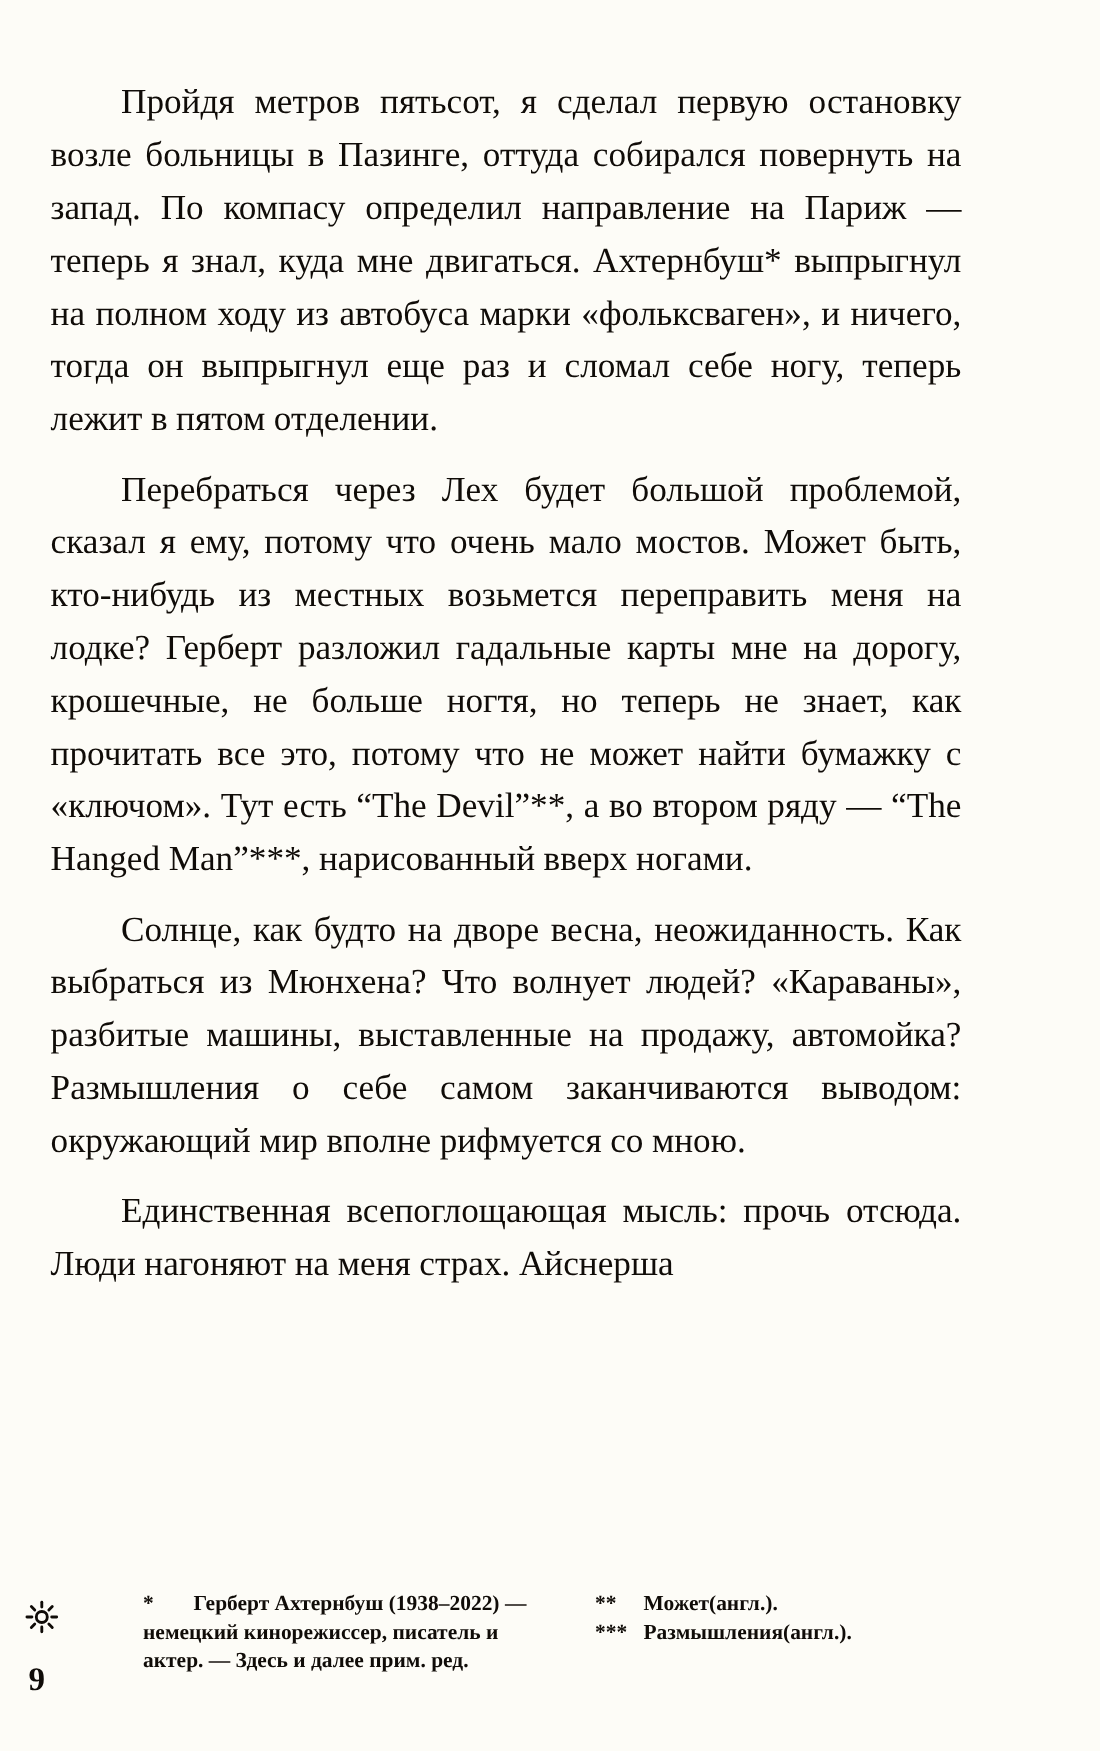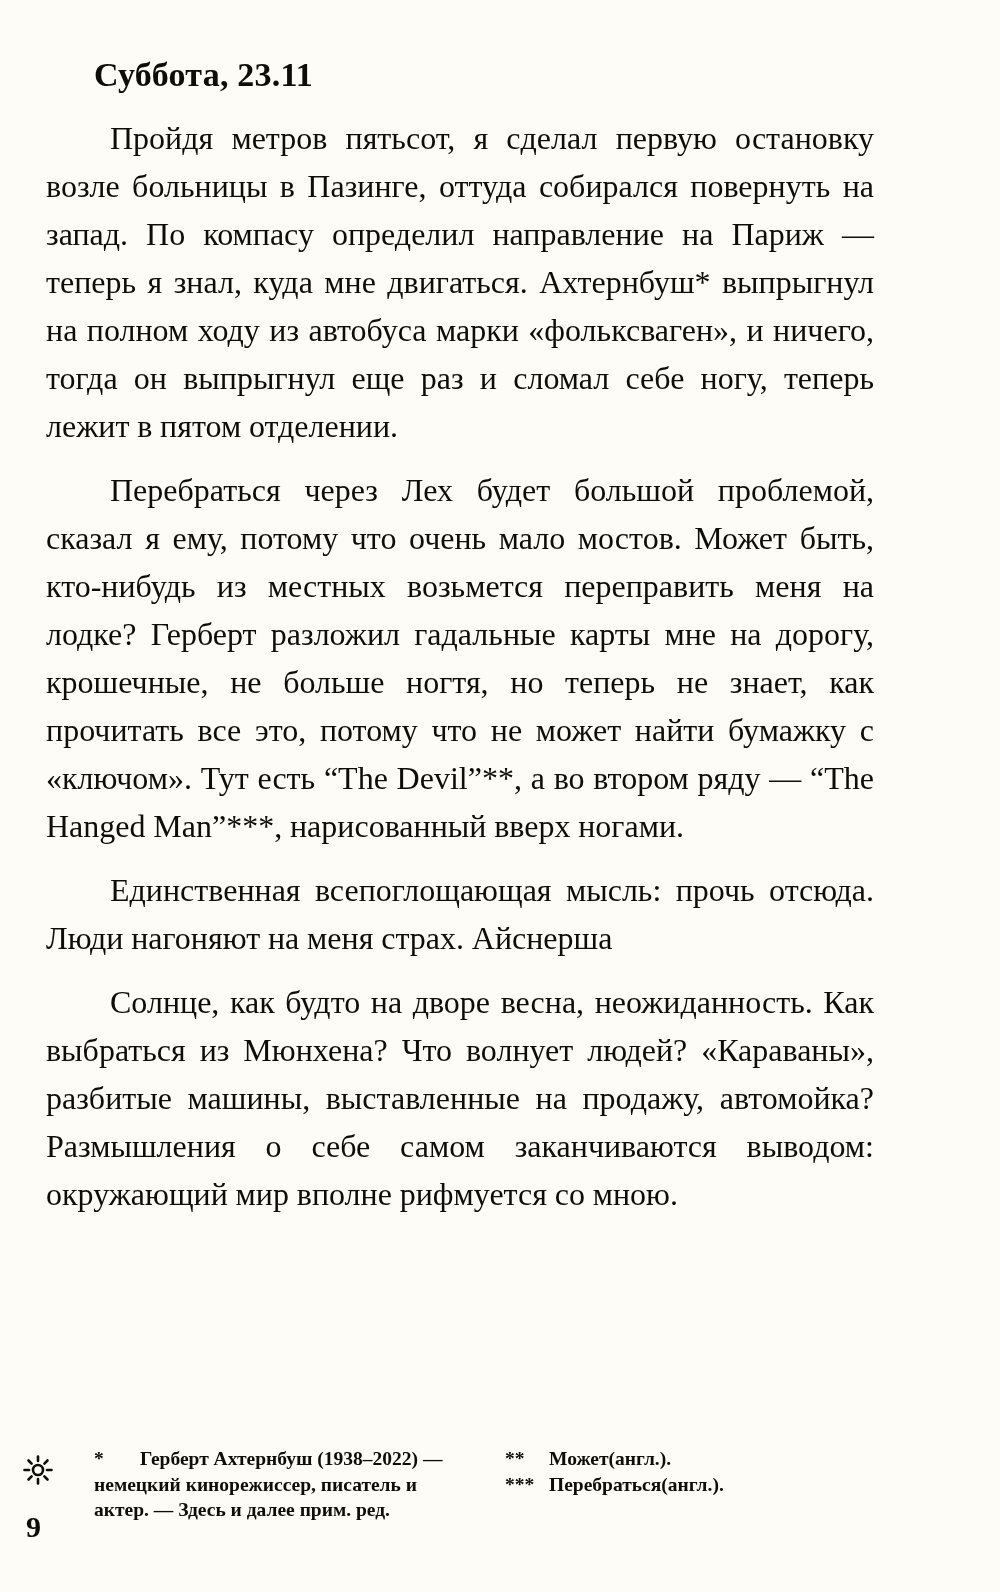--- a/index.html
+++ b/index.html
@@ -87,20 +87,21 @@
     line-height: 34px;
     font-family: "Liberation Serif", "DejaVu Serif", serif;
   }
 
   .fn-col {
     position: absolute;
     font-size: 19.5px;
     line-height: 25.5px;
     font-weight: bold;
     font-family: "Liberation Serif", "DejaVu Serif", serif;
+    margin-left: 36px;
   }
 
   .fn-col.left {
     left: 94px;
     top: 14px;
     width: 350px;
   }
 
   .fn-col.right {
     left: 505px;
@@ -142,29 +143,28 @@
     font-weight: bold;
   }
 </style>
 </head>
 <body>
 
 <div class="page">
 
   <div class="text-column">
 
-    <h1 class="day-heading">Суббота, 23.11</h1>
 
     <p class="para">Пройдя метров пятьсот, я сделал первую оста­новку возле больницы в Пазинге, оттуда собирался повернуть на запад. По компасу определил направле­ние на Париж — теперь я знал, куда мне двигаться. Ахтернбуш* выпрыгнул на полном ходу из автобуса марки «фольксваген», и ничего, тогда он выпрыгнул еще раз и сломал себе ногу, теперь лежит в пятом отделении.</p>
 
     <p class="para">Перебраться через Лех будет большой пробле­мой, сказал я ему, потому что очень мало мостов. Может быть, кто-нибудь из местных возьмется пе­реправить меня на лодке? Герберт разложил гадаль­ные карты мне на дорогу, крошечные, не больше ногтя, но теперь не знает, как прочитать все это, по­тому что не может найти бумажку с «ключом». Тут есть “The Devil”**, а во втором ряду — “The Hanged Man”***, нарисованный вверх ногами.</p>
 
+    <p class="para">Солнце, как будто на дворе весна, неожидан­ность. Как выбраться из Мюнхена? Что волнует лю­дей? «Караваны», разбитые машины, выставленные на продажу, автомойка? Размышления о себе самом заканчиваются выводом: окружающий мир вполне рифмуется со мною.</p>
+
     <p class="para tail">Единственная всепоглощающая мысль: прочь отсюда. Люди нагоняют на меня страх. Айснерша</p>
-
-    <p class="para">Солнце, как будто на дворе весна, неожидан­ность. Как выбраться из Мюнхена? Что волнует лю­дей? «Караваны», разбитые машины, выставленные на продажу, автомойка? Размышления о себе самом заканчиваются выводом: окружающий мир вполне рифмуется со мною.</p>
 
   </div>
 
   <div class="footnote-area">
 
     <span class="sun-mark">
       <svg viewBox="0 0 32 32" width="32" height="32" aria-hidden="true">
         <circle cx="16" cy="16" r="5" fill="none" stroke="#100c08" stroke-width="2.6"></circle>
         <g stroke="#100c08" stroke-width="2.6" stroke-linecap="round">
           <line x1="16" y1="2.5" x2="16" y2="7"></line>
@@ -191,21 +191,21 @@
 
       <span class="fn-entry">
         <span class="fn-marker">**</span>
           <span>Может </span>
           <span class="ital">(англ.)</span>
           <span>.</span>
       </span>
 
       <span class="fn-entry">
         <span class="fn-marker">***</span>
-          <span>Перебраться </span>
+          <span>Размышления </span>
           <span class="ital">(англ.)</span>
           <span>.</span>
       </span>
 
     </div>
 
   </div>
 
 </div>
 

